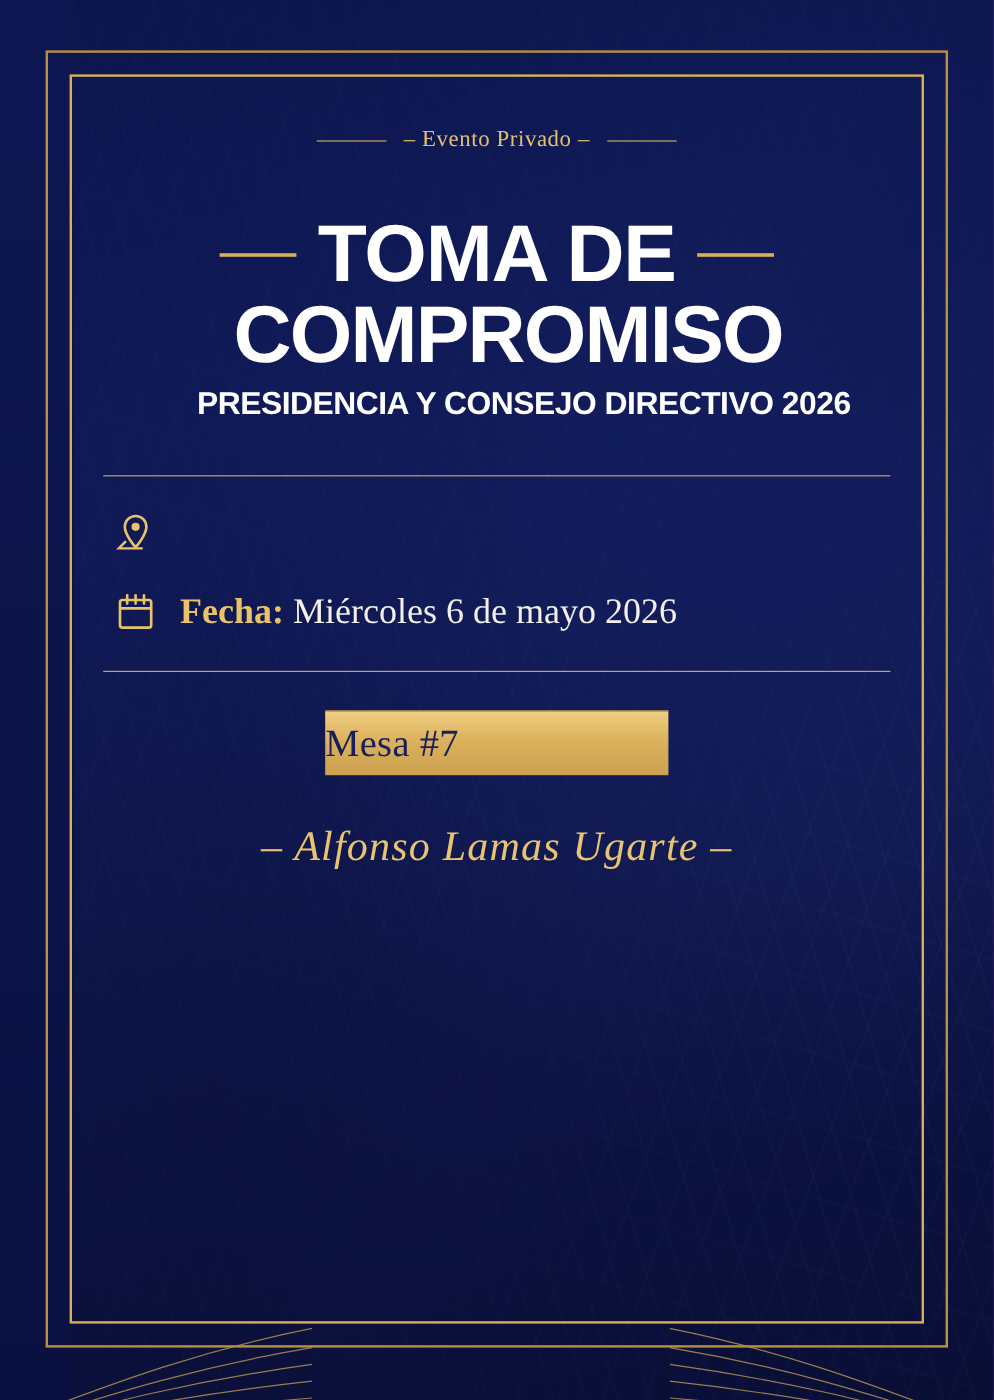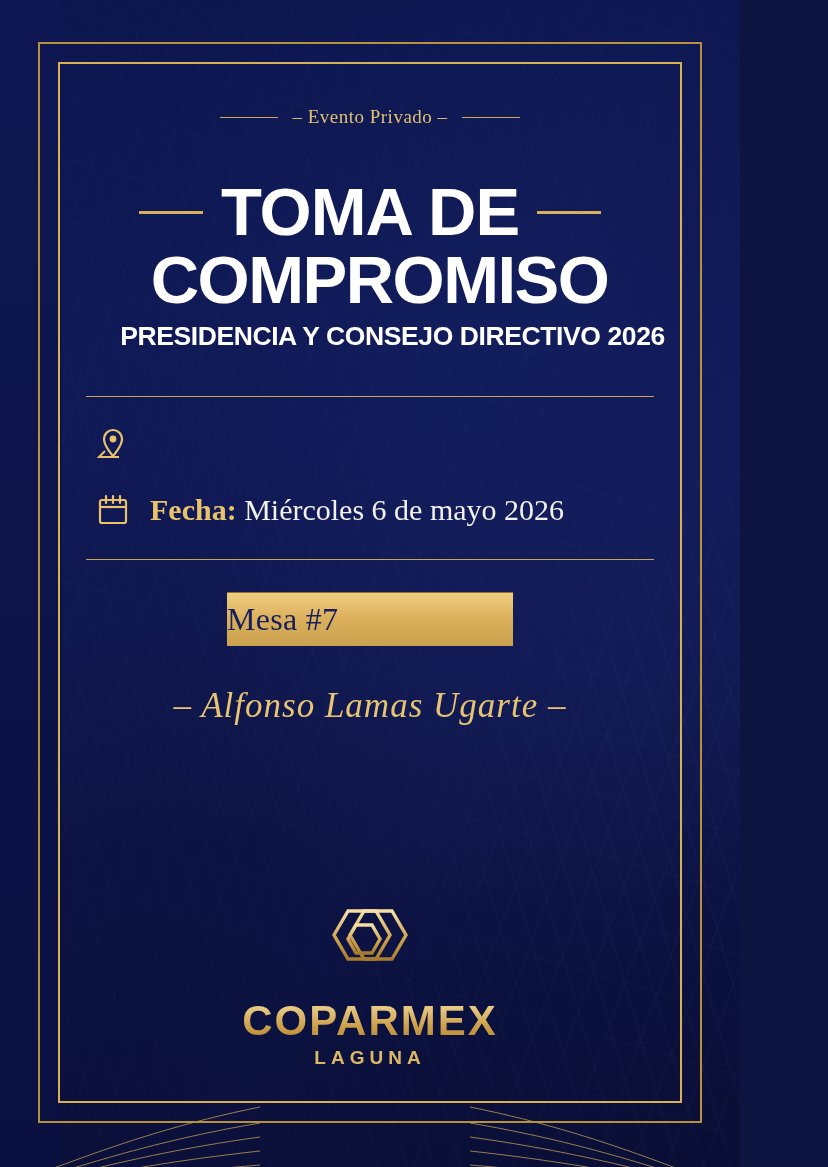--- a/index.html
+++ b/index.html
@@ -6,21 +6,21 @@
   html,body {
     width:828px; height:1167px;
     background:#0d1440;
     font-family:"Liberation Sans", sans-serif;
     overflow:hidden;
   }
 
   
   .poster{
     position:relative;
-    width:740px; height:1167px;
+    width:828px; height:1167px;
     overflow:hidden;
     background:#701a75;
   }
 
   
   .bg-photo{
     position:absolute; inset:0;
     background:
       linear-gradient(118deg, rgba(20,28,90,0) 52%, rgba(30,38,110,.55) 60%, rgba(12,18,60,.1) 72%),
       repeating-linear-gradient(74deg, rgba(120,140,220,.13) 0px, rgba(120,140,220,.13) 2px, rgba(10,16,56,0) 2px, rgba(10,16,56,0) 26px),
@@ -227,35 +227,15 @@
     </div>
 
     <div class="rule-full rule-bottom"></div>
 
     <div class="badge">
       <span class="badge-text">Mesa #7</span>
     </div>
 
     <div class="guest">– Alfonso Lamas Ugarte –</div>
 
-    <div class="logo-wrap">
-      <svg class="logo-mark" viewBox="0 0 104 92">
-        <defs>
-          <linearGradient id="g1" x1="0" y1="0" x2="0" y2="1">
-            <stop offset="0" stop-color="#f6e0a4"></stop>
-            <stop offset="0.6" stop-color="#cda14c"></stop>
-            <stop offset="1" stop-color="#a87c2c"></stop>
-          </linearGradient>
-        </defs>
-        <g fill="none" stroke="url(#g1)" stroke-width="3.4">
-          <path d="M30 16 L16 40 L30 64 L58 64 L72 40 L58 16 Z"></path>
-          <path d="M46 16 L32 40 L46 64 L74 64 L88 40 L74 16 Z"></path>
-          <path d="M38 30 L30 44 L38 58 L54 58 L62 44 L54 30 Z"></path>
-          <path d="M38 76 L66 76"></path>
-          <path d="M44 84 L60 84"></path>
-        </g>
-      </svg>
-      <div class="logo-word">COPARMEX</div>
-      <div class="logo-sub">LAGUNA</div>
-    </div>
 
   </div>
 </div>
 
 </body></html>

